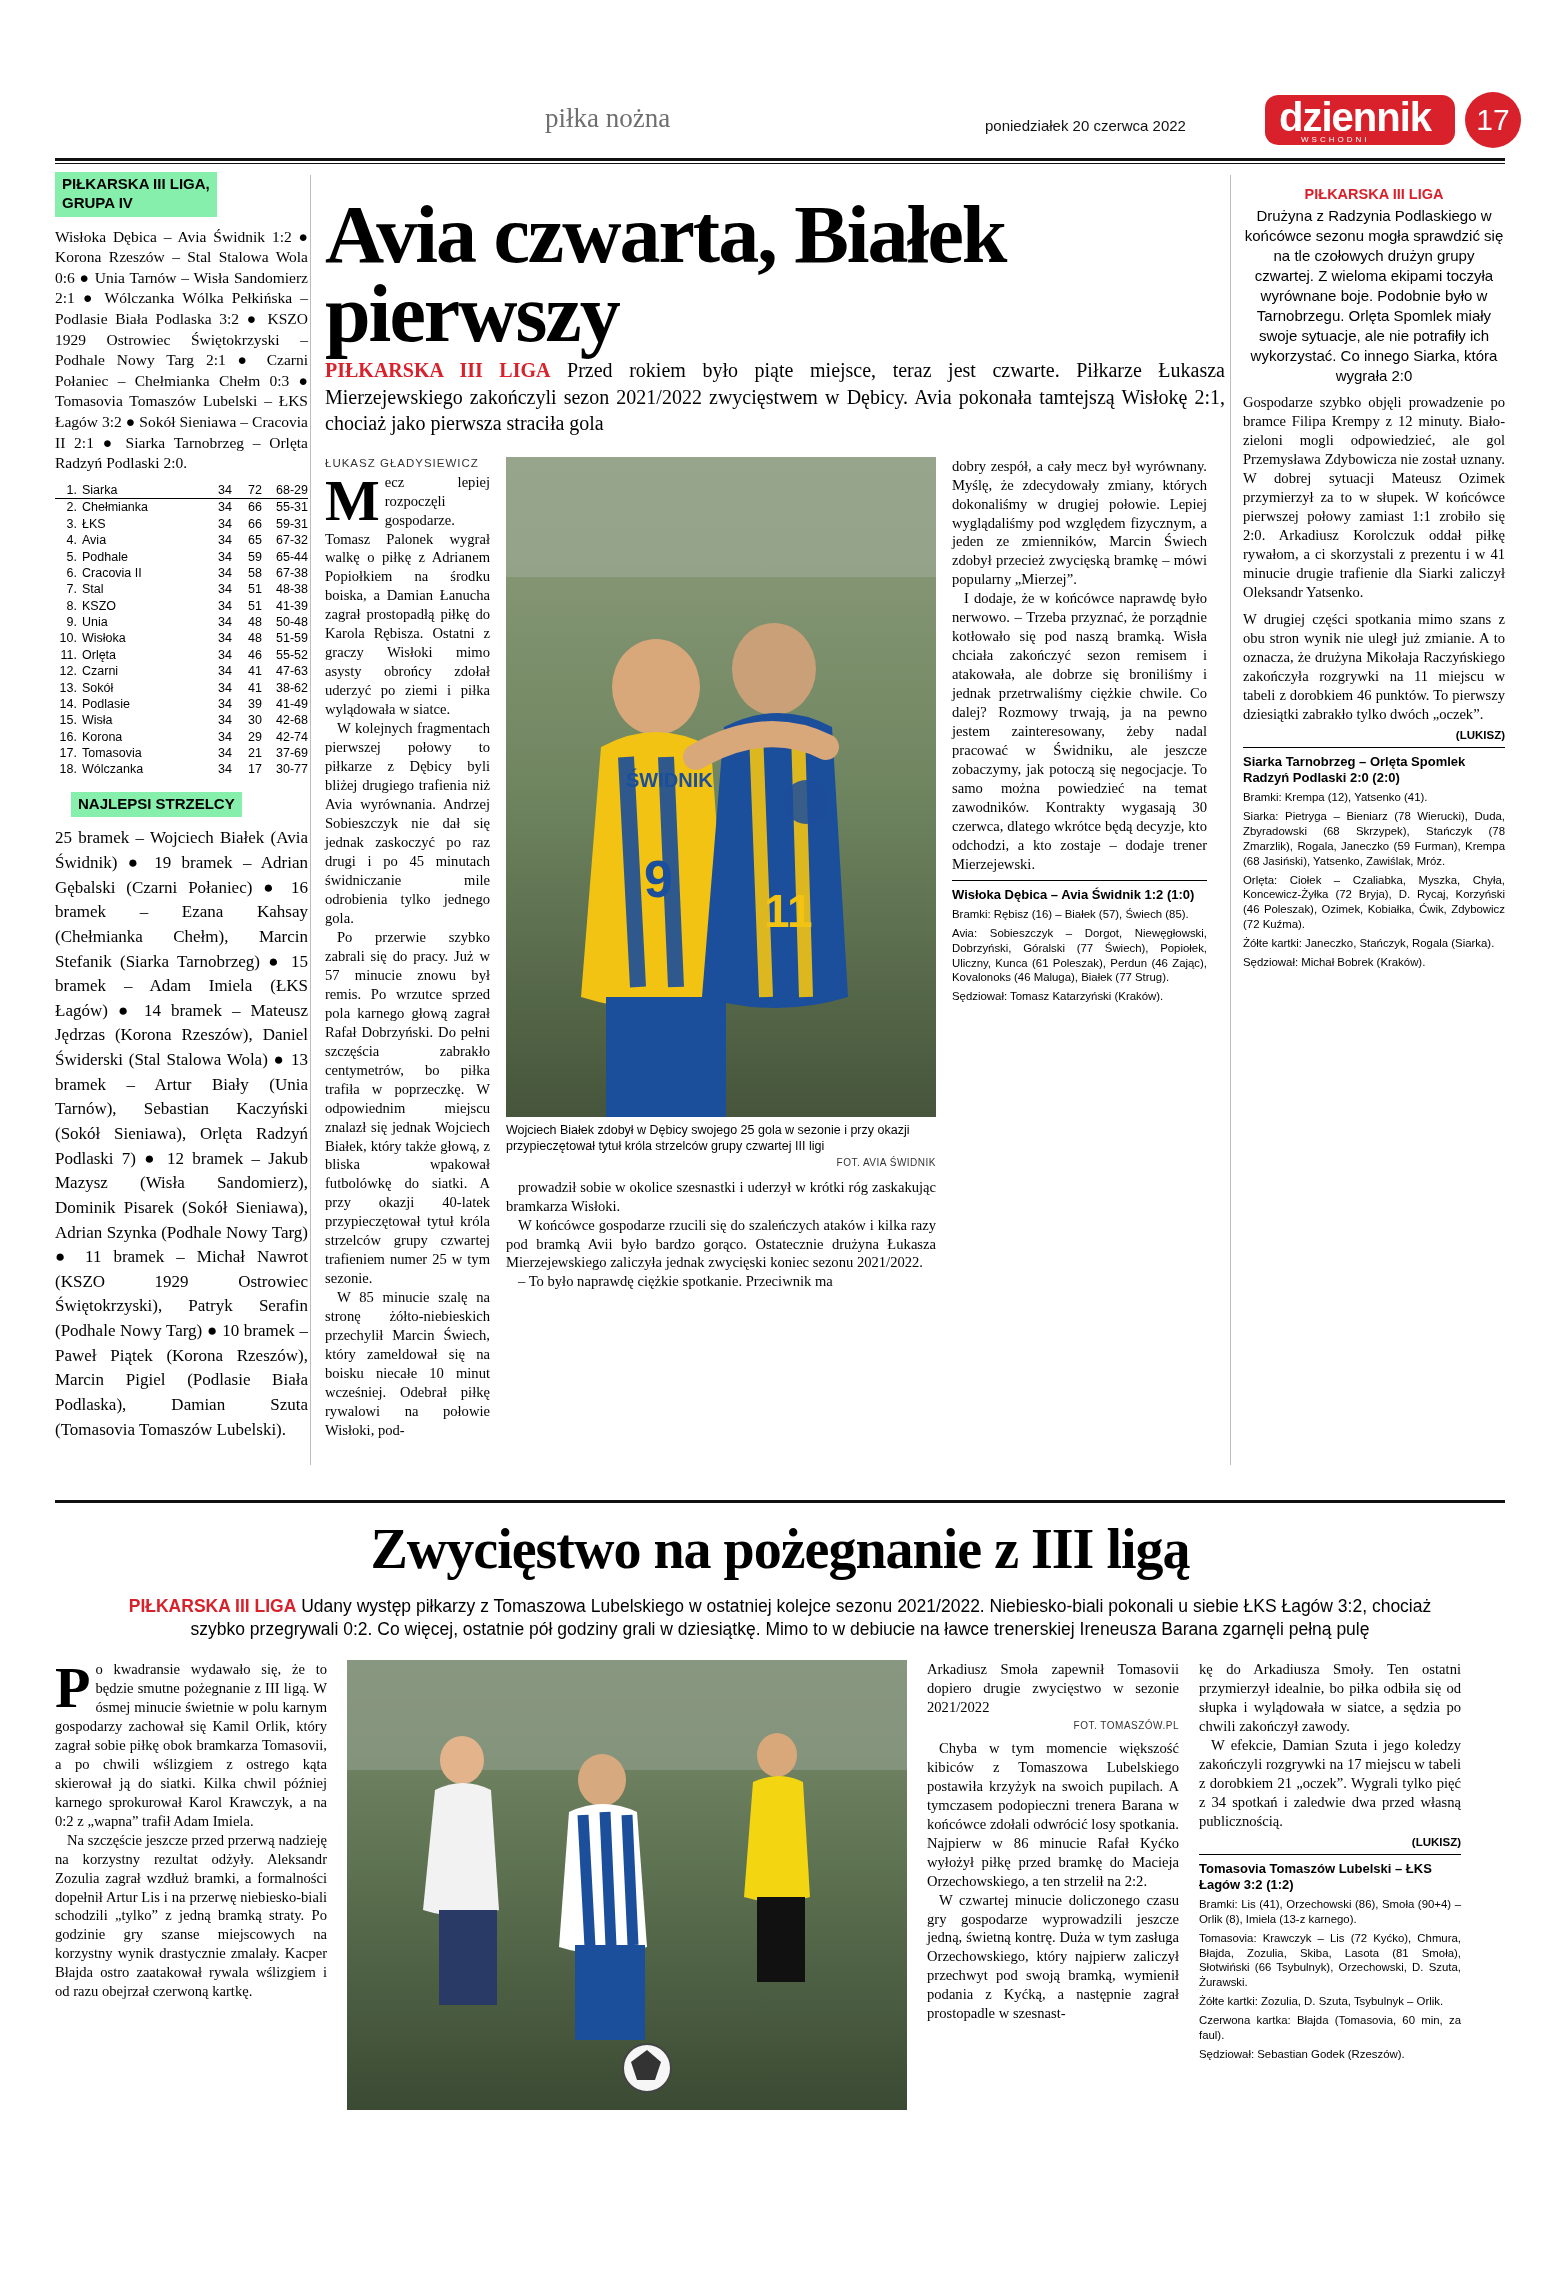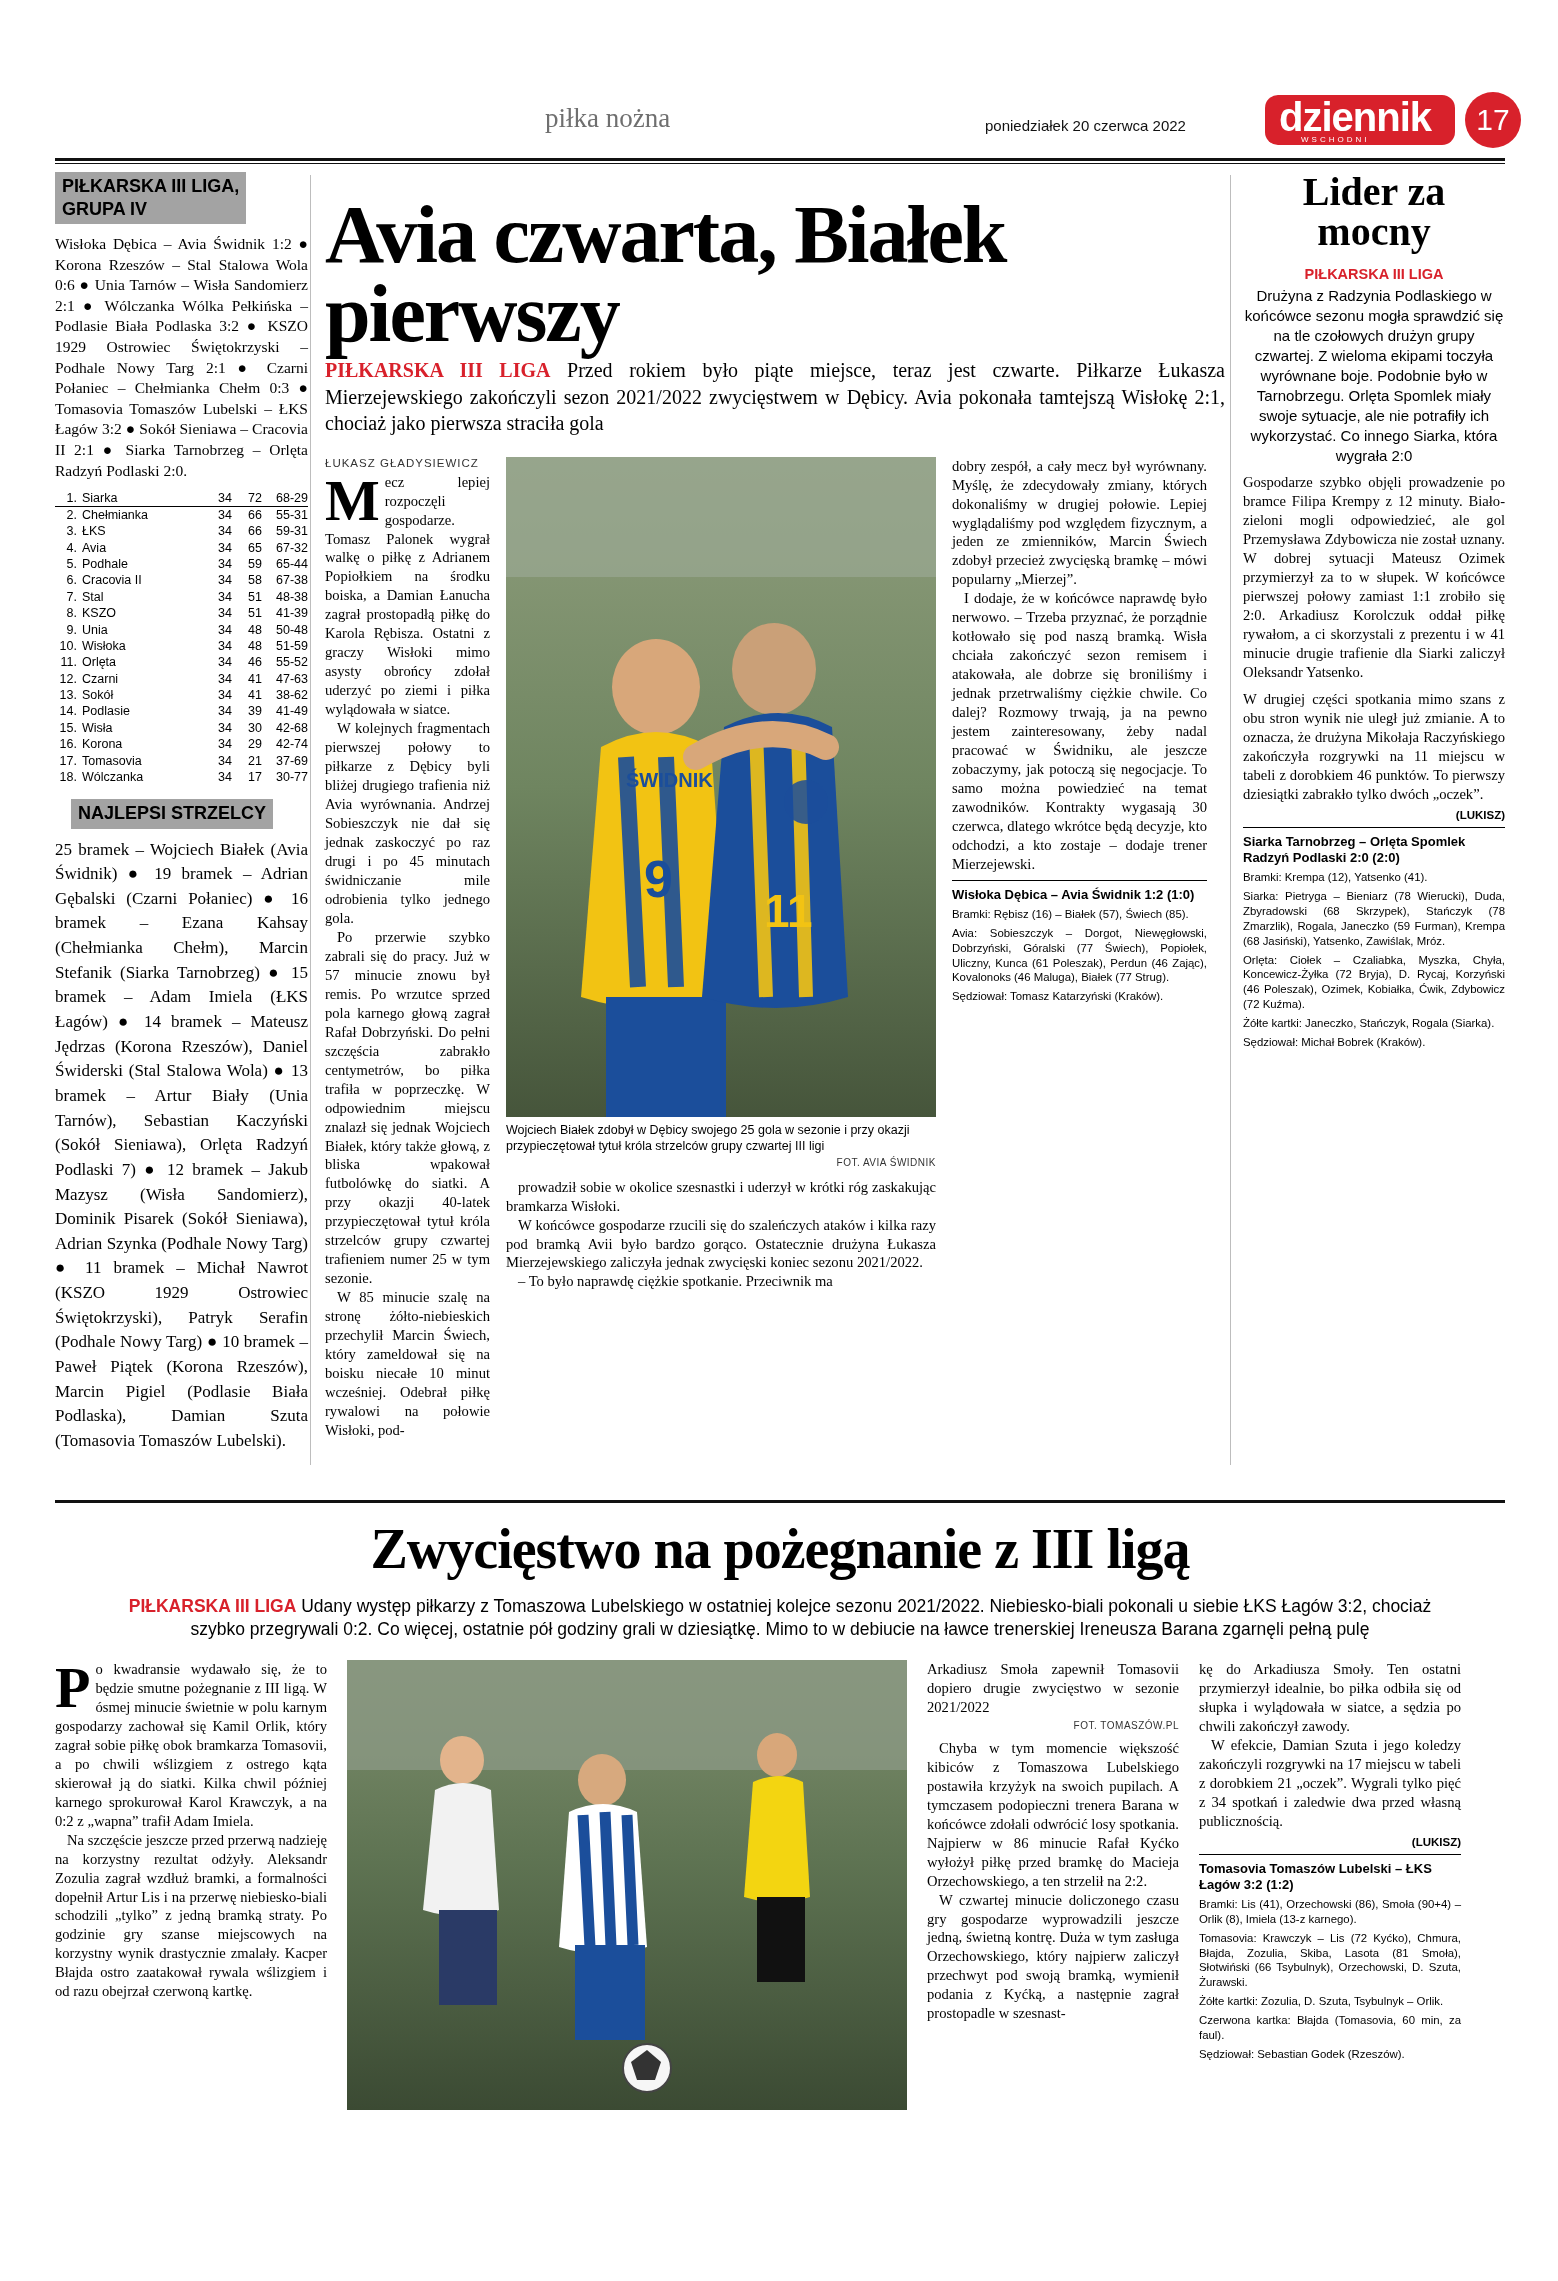--- a/index.html
+++ b/index.html
@@ -21,22 +21,22 @@
   .rule-top{position:absolute;left:55px;top:158px;width:1450px;height:3px;background:#111;}
   .rule-top2{position:absolute;left:55px;top:163px;width:1450px;height:1px;background:#111;}
 
   
   .col-left{position:absolute;left:55px;top:172px;width:253px;}
   .col-mid{position:absolute;left:325px;top:172px;width:900px;}
   .col-right{position:absolute;left:1243px;top:172px;width:262px;}
 
   .vrule{position:absolute;width:1px;background:#bdbdbd;}
 
-  .kicker-box{background:#a3a3a3;display:inline-block;padding:3px 7px 4px 7px;
-    font-family:"Liberation Sans",sans-serif;font-weight:bold;font-size:18px;color:#000;line-height:1.25;}
+  .kicker-box{background:#86efac;display:inline-block;padding:3px 7px 4px 7px;
+    font-family:"Liberation Sans",sans-serif;font-weight:bold;font-size:15px;color:#000;line-height:1.25;}
 
   .results{font-size:15.5px;line-height:1.33;text-align:justify;margin-top:10px;}
 
   table.standings{width:100%;border-collapse:collapse;font-size:12.5px;font-family:"Liberation Sans",sans-serif;margin-top:8px;}
   table.standings td{padding:1.2px 0;}
   table.standings td.pos{width:22px;text-align:right;padding-right:5px;}
   table.standings td.team{text-align:left;}
   table.standings td.m{width:30px;text-align:right;}
   table.standings td.p{width:30px;text-align:right;}
   table.standings td.g{width:46px;text-align:right;}
@@ -305,21 +305,20 @@
         <div class="hr-thin"></div>
         <div class="stat-head">Wisłoka Dębica – Avia Świdnik 1:2 (1:0)</div>
         <div class="stat-line">Bramki: Rębisz (16) – Białek (57), Świech (85).</div>
         <div class="stat-line">Avia: Sobieszczyk – Dorgot, Niewęgłowski, Dobrzyński, Góralski (77 Świech), Popiołek, Uliczny, Kunca (61 Poleszak), Perdun (46 Zając), Kovalonoks (46 Maluga), Białek (77 Strug).</div>
         <div class="stat-line">Sędziował: Tomasz Katarzyński (Kraków).</div>
       </div>
     </div>
   </div>
 
   <div class="col-right">
-    <div class="right-head">Lider za mocny</div>
     <div class="right-kicker">PIŁKARSKA III LIGA</div>
     <div class="right-intro">Drużyna z Radzynia Podlaskiego w końcówce sezonu mogła sprawdzić się na tle czołowych drużyn grupy czwartej. Z wieloma ekipami toczyła wyrównane boje. Podobnie było w Tarnobrzegu. Orlęta Spomlek miały swoje sytuacje, ale nie potrafiły ich wykorzystać. Co innego Siarka, która wygrała 2:0</div>
     <div class="right-body">Gospodarze szybko objęli prowadzenie po bramce Filipa Krempy z 12 minuty. Biało-zieloni mogli odpowiedzieć, ale gol Przemysława Zdybowicza nie został uznany. W dobrej sytuacji Mateusz Ozimek przymierzył za to w słupek. W końcówce pierwszej połowy zamiast 1:1 zrobiło się 2:0. Arkadiusz Korolczuk oddał piłkę rywałom, a ci skorzystali z prezentu i w 41 minucie drugie trafienie dla Siarki zaliczył Oleksandr Yatsenko.</div>
     <div class="right-body">W drugiej części spotkania mimo szans z obu stron wynik nie uległ już zmianie. A to oznacza, że drużyna Mikołaja Raczyńskiego zakończyła rozgrywki na 11 miejscu w tabeli z dorobkiem 46 punktów. To pierwszy dziesiątki zabrakło tylko dwóch „oczek”.</div>
     <div class="sig">(LUKISZ)</div>
     <div class="hr-thin"></div>
     <div class="stat-head">Siarka Tarnobrzeg – Orlęta Spomlek Radzyń Podlaski 2:0 (2:0)</div>
     <div class="stat-line">Bramki: Krempa (12), Yatsenko (41).</div>
     <div class="stat-line">Siarka: Pietryga – Bieniarz (78 Wierucki), Duda, Zbyradowski (68 Skrzypek), Stańczyk (78 Zmarzlik), Rogala, Janeczko (59 Furman), Krempa (68 Jasiński), Yatsenko, Zawiślak, Mróz.</div>
     <div class="stat-line">Orlęta: Ciołek – Czaliabka, Myszka, Chyła, Koncewicz-Żyłka (72 Bryja), D. Rycaj, Korzyński (46 Poleszak), Ozimek, Kobiałka, Ćwik, Zdybowicz (72 Kuźma).</div>

